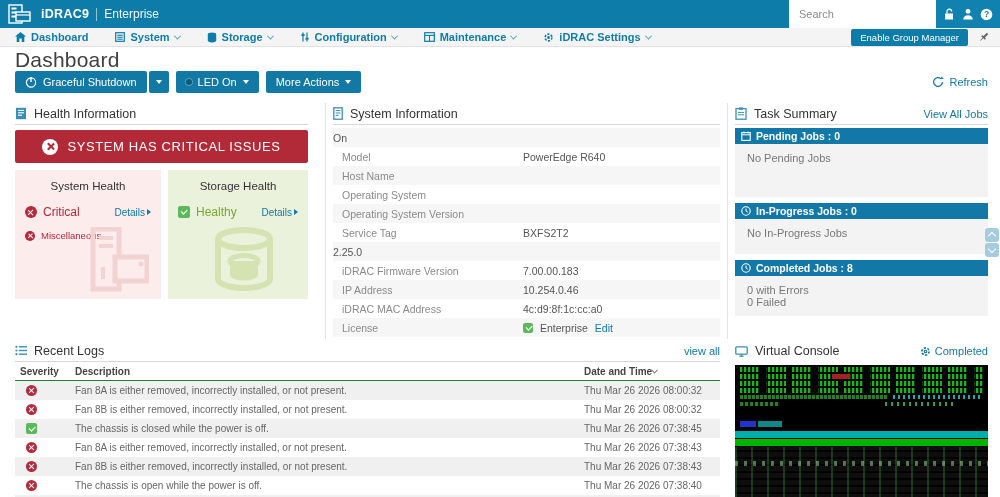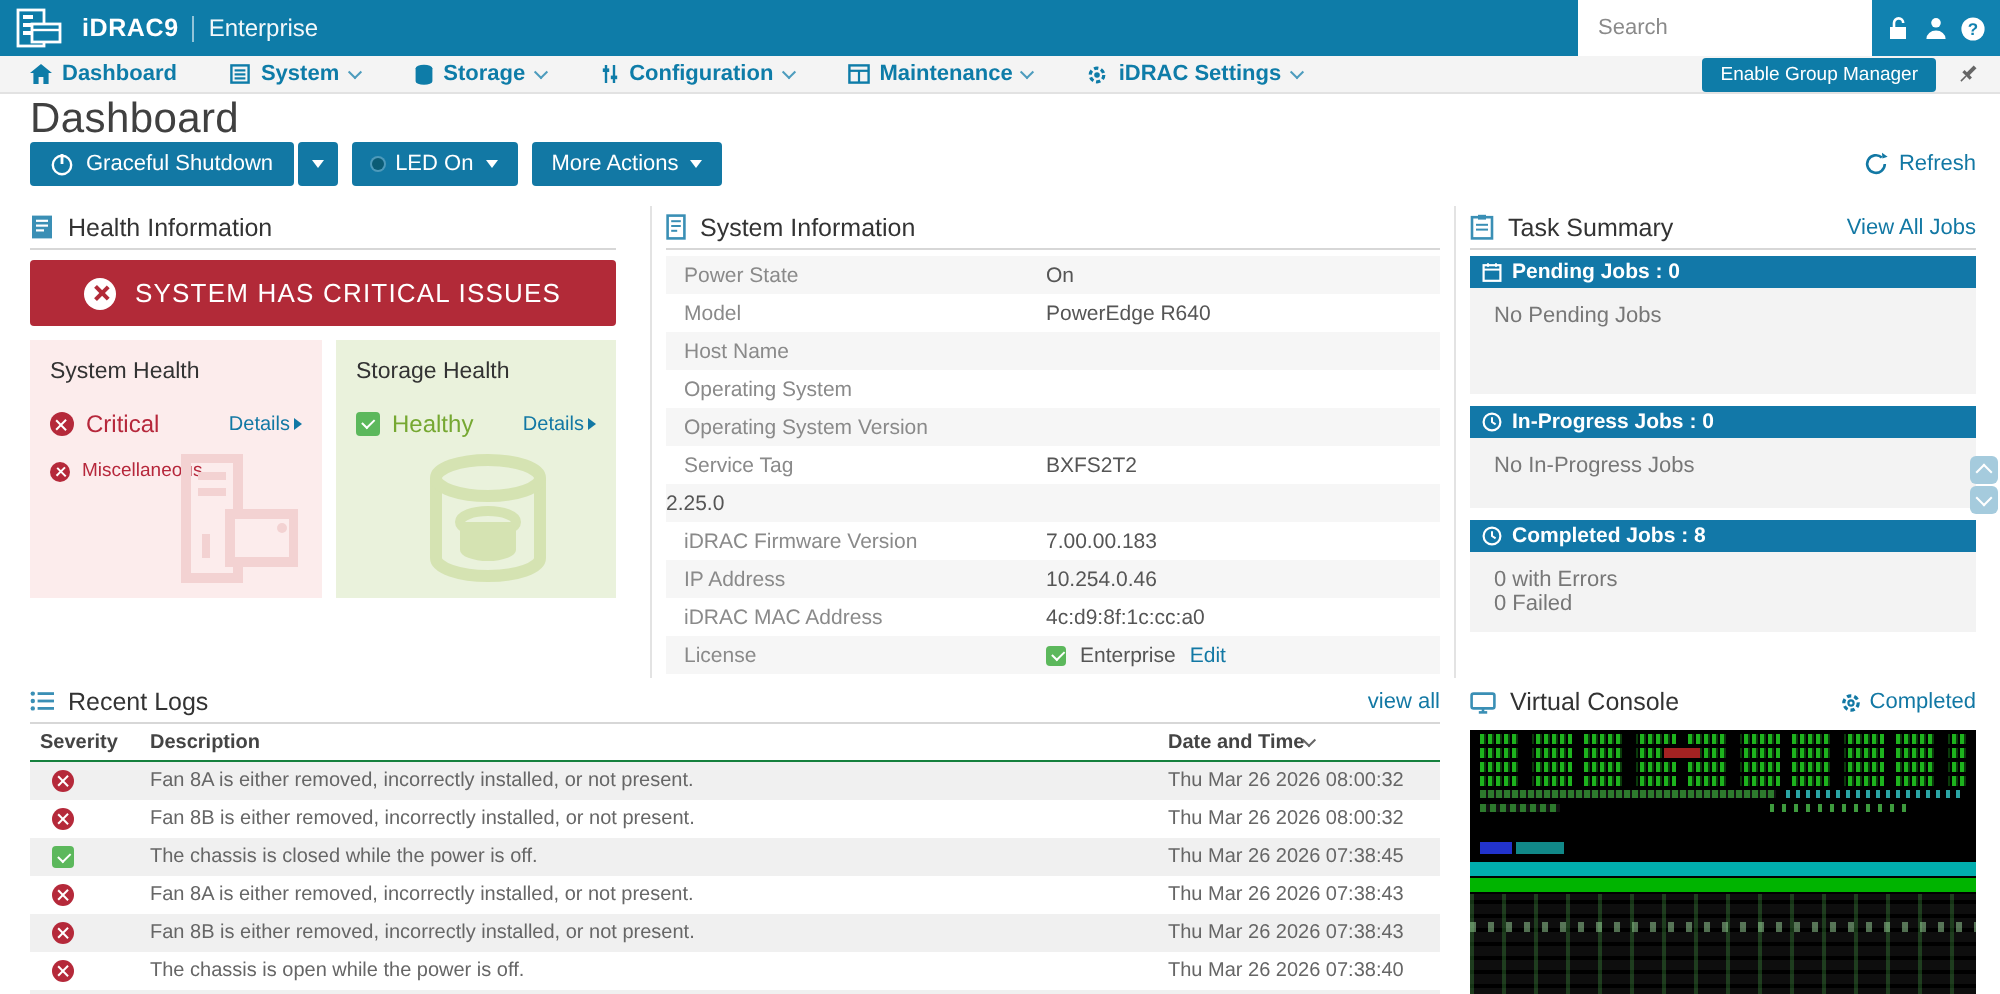--- a/index.html
+++ b/index.html
@@ -59,21 +59,21 @@
     display:flex; align-items:center; gap:4px; }
   .v-div { position:absolute; width:1px; background:#e3e3e3; top:103px; height:236px; }
   
   .banner { margin-top:5px; height:33px; background:#b22a38; border-radius:2px;
     display:flex; align-items:center; justify-content:center; gap:9px; color:#fff;
     font-size:13px; letter-spacing:.6px; cursor:pointer; }
   .banner-x { width:16px; height:16px; border-radius:50%; background:#fff; position:relative; }
   .banner-x::before,.banner-x::after { content:""; position:absolute; left:7.3px; top:3.5px;
     width:1.6px; height:9px; background:#b22a38; }
   .banner-x::before { transform:rotate(45deg); } .banner-x::after { transform:rotate(-45deg); }
-  .hcards { margin-top:7px; display:flex; gap:7px; }
+  .hcards { margin-top:7px; display:flex; gap:7px;text-align:center; }
   .hcard { position:relative; height:129px; padding:10px 10px; overflow:hidden; }
   .hcard.sys { width:146px; background:#fcecec; }
   .hcard.sto { width:140px; background:#eaf2dc; }
   .hcard-title { font-size:11.5px; color:#333; }
   .hstat { margin-top:13px; display:flex; align-items:center; gap:6px; font-size:12px; }
   .hstat .st-critical { color:#b6273b; } .hstat .st-healthy { color:#76a832; }
   .details-link { margin-left:auto; color:#1278a4; font-size:10px; cursor:pointer;
     display:flex; align-items:center; }
   .details-link::after { content:""; display:inline-block; margin-left:2px;
     border-left:4px solid currentColor; border-top:3px solid transparent;
@@ -391,21 +391,20 @@
             <rect x="0.8" y="0.8" width="8.4" height="11.4" fill="none" stroke="#3a8fb5" stroke-width="1.3"></rect>
             <line x1="2.6" y1="3.6" x2="7.4" y2="3.6" stroke="#3a8fb5" stroke-width="1"></line>
             <line x1="2.6" y1="6" x2="7.4" y2="6" stroke="#3a8fb5" stroke-width="1"></line>
             <line x1="2.6" y1="8.4" x2="5.6" y2="8.4" stroke="#3a8fb5" stroke-width="1"></line>
           </svg>
       </span>
       <span>System Information</span>
     </div>
     <div class="si-rows">
       <div class="si-row">
-        <span class="si-label">Power State</span>
         <span class="si-value">On</span>
       </div>
       <div class="si-row">
         <span class="si-label">Model</span>
         <span class="si-value">PowerEdge R640</span>
       </div>
       <div class="si-row">
         <span class="si-label">Host Name</span>
         <span class="si-value"></span>
       </div>

